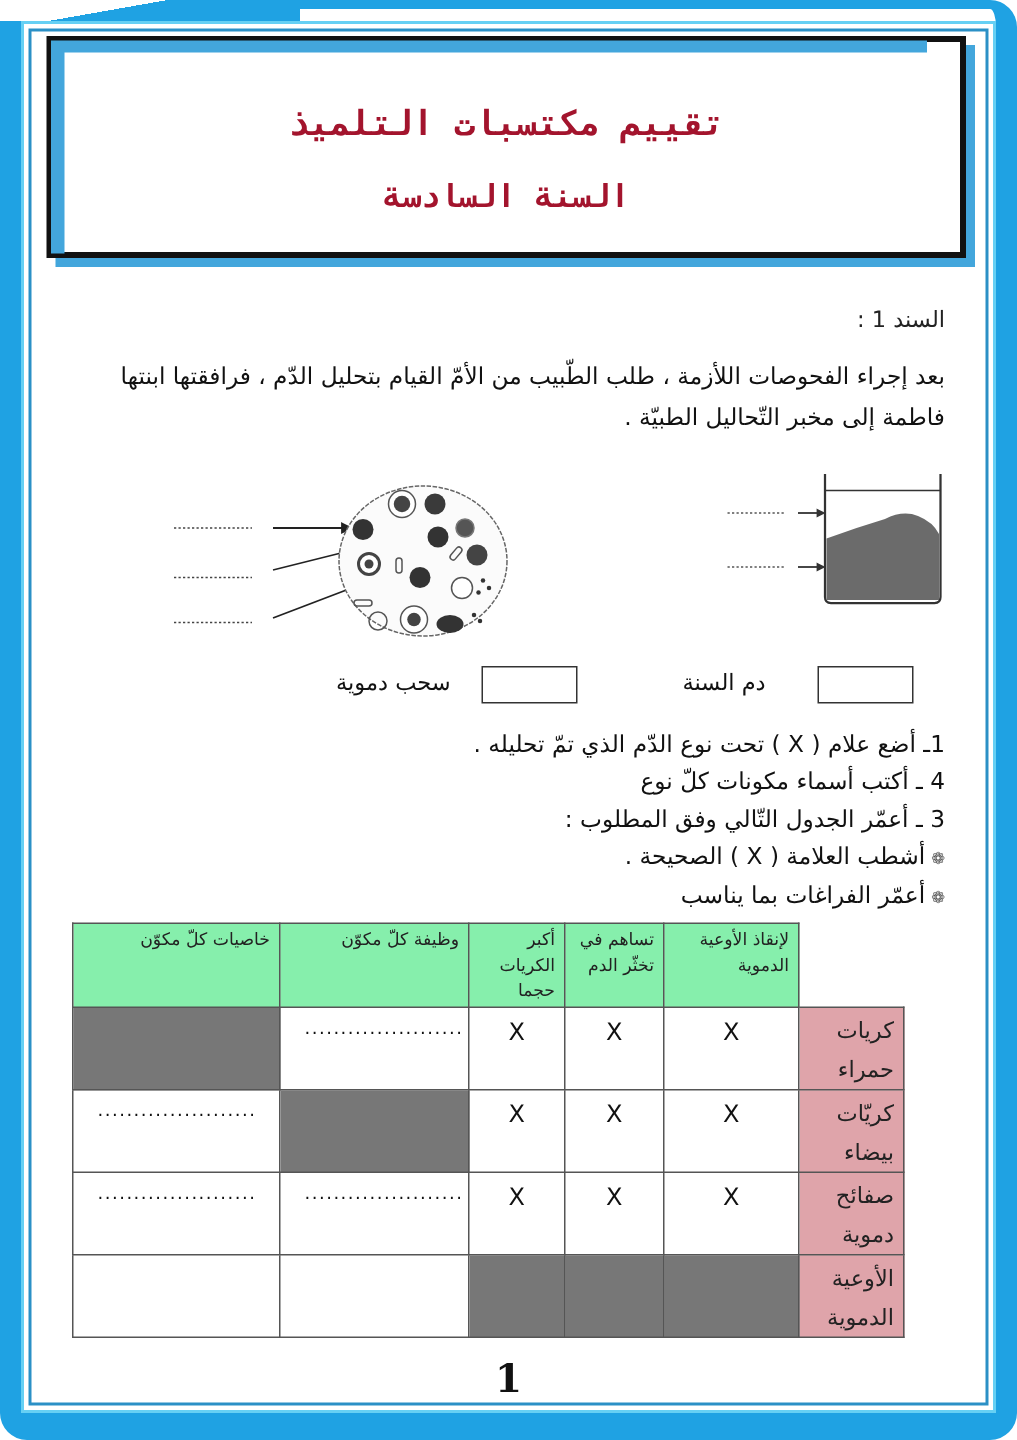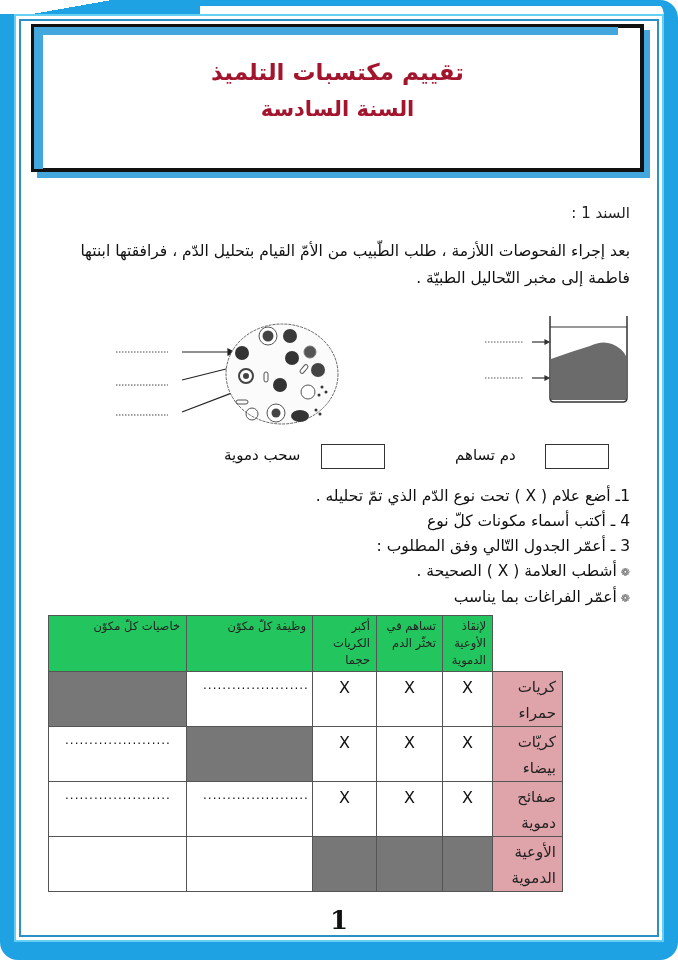--- a/index.html
+++ b/index.html
@@ -42,21 +42,21 @@
   .title-box::after {
     content: ""; position: absolute; left: -1px; top: 6px; width: 9px; bottom: -1px;
     background: #43a6dc;
   }
   .title-lines {
     position: absolute; left: 0; right: 0; top: 26px;
     text-align: center; direction: rtl;
     color: #a3142d; font-weight: bold; font-size: 23px; line-height: 37px;
     font-family: "DejaVu Sans", sans-serif;
   }
-  .title-lines div { margin: 0; }
+  .title-lines div { margin: 12px; font-family: Liberation Mono, monospace; }
   .title-lines .l3 { font-size: 21px; }
 
   .rtl { direction: rtl; text-align: right; }
   .section-label {
     position: absolute; right: 48px; top: 204px;
     font-size: 15px; font-weight: normal; color: #222;
   }
   .intro {
     position: absolute; right: 48px; top: 238px; width: 580px;
     font-size: 15.5px; line-height: 27px; color: #111;
@@ -79,21 +79,21 @@
   .questions .bullet { color: #555; font-size: 11px; margin-left: 4px; }
 
   
   table.grid {
     position: absolute; left: 48px; top: 615px;
     border-collapse: collapse; direction: rtl;
     font-family: "DejaVu Sans", sans-serif;
   }
   table.grid td, table.grid th { border: 1px solid #555; padding: 0; box-sizing: border-box; }
   .th-empty { border: none !important; background: #fff; width: 70px; }
-  .th { background: #22c55e; vertical-align: top; text-align: right; font-weight: normal;
+  .th { background: #86efac; vertical-align: top; text-align: right; font-weight: normal;
         font-size: 11.5px; line-height: 17px; padding: 2px 6px 2px 4px !important; color: #222; }
   .row-head { background: #dfa4aa; width: 70px; font-size: 15px; line-height: 26px;
               text-align: right; vertical-align: top; padding: 2px 6px 0 4px !important; color: #222; }
   .cell { background: #fff; vertical-align: top; text-align: center; font-size: 16px;
           padding-top: 6px !important; color: #111; }
   .cell.shaded { background: #777777; }
   .cell.dots { text-align: left; padding-left: 16px !important; font-size: 12px; letter-spacing: 1px; }
 
   .page-number {
     position: absolute; left: 0; right: 0; top: 905px; text-align: center;
@@ -170,38 +170,38 @@
     <line x1="52" y1="68" x2="66" y2="68"></line>
       <polygon points="65,66 69,68 65,70"></polygon>
   </g>
   <path d="M70 6 L70 88 Q70 92 74 92 L143 92 Q147 92 147 88 L147 6" fill="none" stroke="#333" stroke-width="1.5"></path>
   <line x1="70" y1="17" x2="147" y2="17" stroke="#333" stroke-width="1"></line>
   <path d="M71 49 Q90 42 110 36 Q122 30 132 34 Q142 38 146 46 L146 90 L71 90 Z" fill="#6b6b6b"></path>
 </svg>
 
 <div class="choice-row">
   <div class="choice-box" style="left:545px; top:4px;"></div>
-  <div class="choice-label" style="left:455px; top:6px;">دم تساهم</div>
+  <div class="choice-label" style="left:455px; top:6px;">دم السنة</div>
   <div class="choice-box" style="left:321px; top:4px;"></div>
   <div class="choice-label" style="left:224px; top:6px;">سحب دموية</div>
 </div>
 
 <div class="questions rtl">
   <div>1ـ أضع علام ( X ) تحت نوع الدّم الذي تمّ تحليله .</div>
   <div>4 ـ أكتب أسماء مكونات كلّ نوع</div>
   <div>3 ـ أعمّر الجدول التّالي وفق المطلوب :</div>
   <div><span class="bullet">❁</span><span>أشطب العلامة ( X ) الصحيحة .</span></div>
   <div><span class="bullet">❁</span><span>أعمّر الفراغات بما يناسب</span></div>
 </div>
 
 <table class="grid">
   <tbody>
       <tr style="height:54px">
     <th class="th-empty"></th>
-    <th class="th" style="width:50px">لإنقاذ الأوعية الدموية</th>
+    <th class="th" style="width:90px">لإنقاذ الأوعية الدموية</th>
     <th class="th" style="width:66px">تساهم في تخثّر الدم</th>
     <th class="th" style="width:64px">أكبر الكريات حجما</th>
     <th class="th" style="width:126px">وظيفة كلّ مكوّن</th>
     <th class="th" style="width:138px">خاصيات كلّ مكوّن</th>
   </tr>
   </tbody>
     <tbody id="tbody">
       <tr style="height: 54px;">
         <td class="row-head">كريات حمراء</td>
         <td class="cell">X</td>

